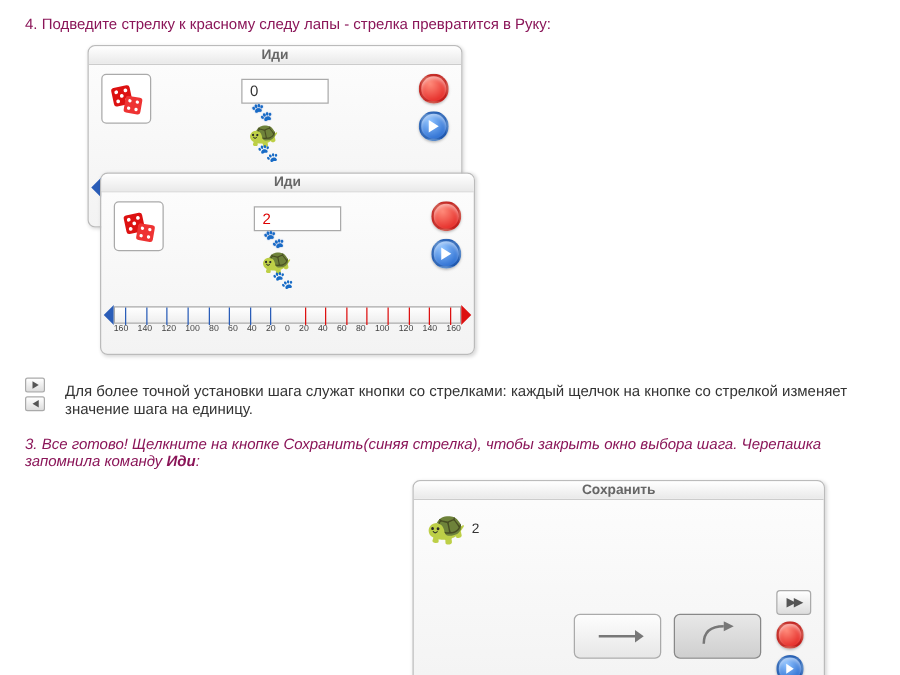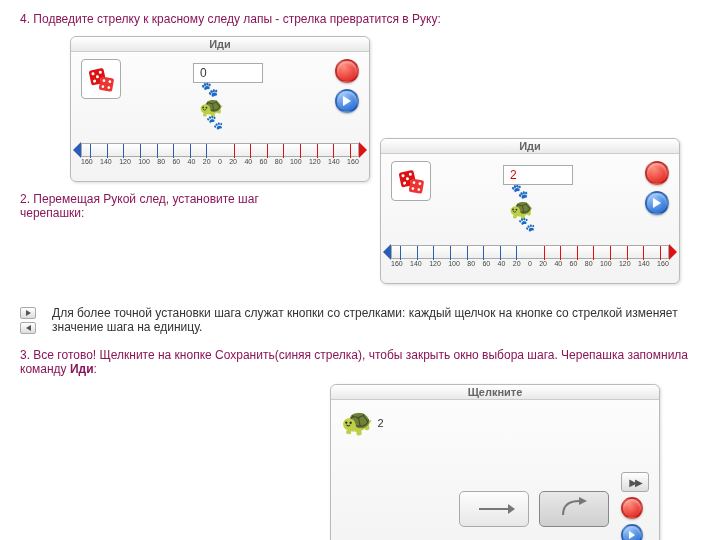--- a/index.html
+++ b/index.html
@@ -243,21 +243,20 @@
             <span>120</span>
             <span>140</span>
             <span>160</span>
         </div>
       </div>
     </div>
   </div>
 </div>
 
 <div class="row-flex" style="align-items:flex-start;">
-  <div class="step-text" style="flex:0 0 300px; margin-top:4px;">2. Перемещая Рукой след, установите шаг черепашки:</div>
 
   <div class="panel" style="width:300px; margin:-50px 0 0 60px;">
     <div class="panel-title">Иди</div>
     <div class="panel-body">
       <div style="display:flex; align-items:flex-start; justify-content:space-between;">
         <div class="dice-frame">
           <svg class="dice-svg" viewBox="0 0 40 40">
             <g transform="rotate(-12 20 20)">
                 <rect x="6" y="6" width="20" height="20" rx="3" fill="#d11"></rect>
                 <circle cx="11" cy="11" r="2" fill="#fff"></circle>
@@ -329,38 +328,38 @@
             <span>100</span>
             <span>120</span>
             <span>140</span>
             <span>160</span>
         </div>
       </div>
     </div>
   </div>
 </div>
 
-<div style="display:flex; align-items:center; margin-top:18px;">
+<div style="display:flex; align-items:flex-start; margin-top:18px;">
   <div class="step-arrows">
     <div class="step-arrow-btn">
         <div class="tri-r"></div>
       </div>
     <div class="step-arrow-btn">
         <div class="tri-l"></div>
       </div>
   </div>
   <div class="note-text" style="flex:1;">Для более точной установки шага служат кнопки со стрелками: каждый щелчок на кнопке со стрелкой изменяет значение шага на единицу.</div>
 </div>
 
-<div class="step-text" style="margin-top:10px;">
+<div class="step-text" style="margin-top:10px;font-style:italic;">
   <span>3. Все готово! Щелкните на кнопке Сохранить(синяя стрелка), чтобы закрыть окно выбора шага. Черепашка запомнила команду </span><b>Иди</b><span>:</span>
 </div>
 
 <div class="panel big-panel" style="margin:8px 0 0 310px;">
-  <div class="panel-title">Щелкните</div>
+  <div class="panel-title">Сохранить</div>
   <div class="panel-body" style="min-height:108px;">
     <div style="display:flex; justify-content:space-between; align-items:flex-start;">
       <div style="display:flex; align-items:center; gap:4px;">
         <span style="font-size:26px;">🐢</span>
         <span style="font-size:11px;">2</span>
       </div>
       <div></div>
     </div>
 
     <div style="display:flex; align-items:center; justify-content:space-between; margin-top:34px;">

